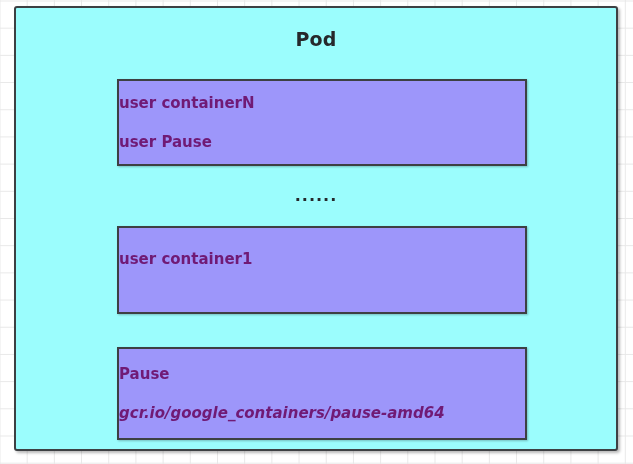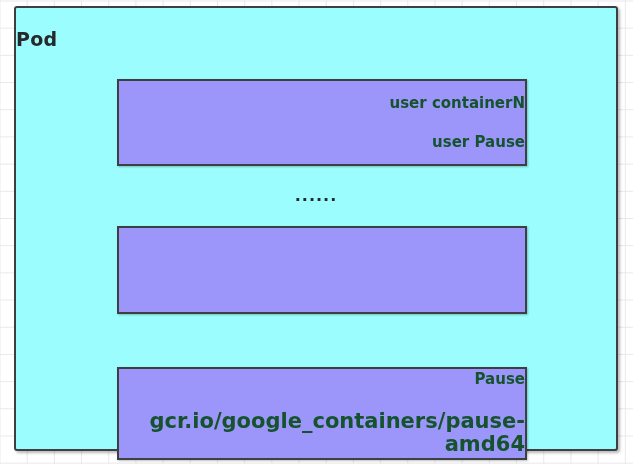--- a/index.html
+++ b/index.html
@@ -38,20 +38,21 @@
     border: 2px solid #3d4043;
     border-radius: 3px;
     box-shadow: 2px 2px 3px rgba(0,0,0,0.28);
   }
 
   .pod-title {
     position: absolute;
     left: 0;
     top: 20px;
     width: 100%;
+    text-align: center;
     font-size: 19px;
     font-weight: bold;
     color: #26282b;
     letter-spacing: 0.2px;
   }
 
   
   .container-box {
     position: absolute;
     left: 101px;       
@@ -61,34 +62,34 @@
     border: 2px solid #3d4043;
     box-shadow: 1px 1px 2px rgba(0,0,0,0.25);
     display: flex;
     flex-direction: column;
     align-items: center;
     justify-content: center;
   }
 
   #box-containerN { top: 71px;  height: 87px; }
   #box-container1 { top: 218px; height: 88px; }
-  #box-pause      { top: 339px; height: 93px; margin-top: 20px; }
+  #box-pause      { top: 339px; height: 93px; }
 
   .box-line {
     width: 100%;
-    text-align: right;
+    text-align: left;
     font-size: 15px;
     font-weight: bold;
-    color: #14532d;
+    color: #701a75;
     line-height: 1.1;
   }
   .box-line.line-top    { margin-bottom: 22px; }
   .box-line.line-bottom { margin-bottom: 0; }
 
-  #box-pause .line-bottom { font-size: 21px; }
+  #box-pause .line-bottom { font-size: 15px; font-style: italic; }
 
   
   .ellipsis {
     position: absolute;
     left: 0;
     top: 178px;
     width: 100%;
     text-align: center;
     font-size: 16px;
     font-weight: bold;
@@ -106,20 +107,21 @@
     <div class="pod-title">Pod</div>
 
     <div class="container-box" id="box-containerN">
       <div class="box-line line-top">user containerN</div>
       <div class="box-line line-bottom">user Pause</div>
     </div>
 
     <div class="ellipsis">......</div>
 
     <div class="container-box" id="box-container1">
+      <div class="box-line line-top">user container1</div>
     </div>
 
     <div class="container-box" id="box-pause">
       <div class="box-line line-top">Pause</div>
       <div class="box-line line-bottom">gcr.io/google_containers/pause-amd64</div>
     </div>
 
   </div>
 </div>
 

